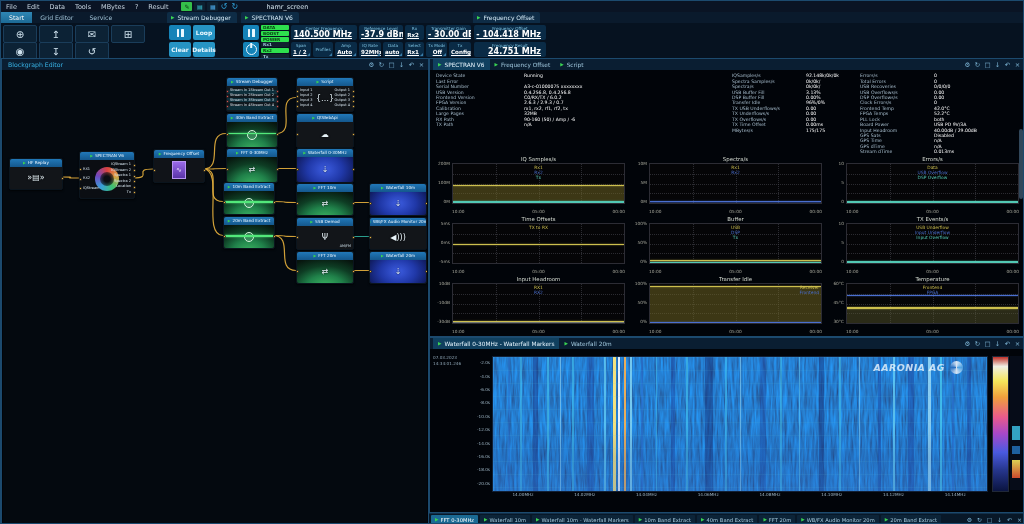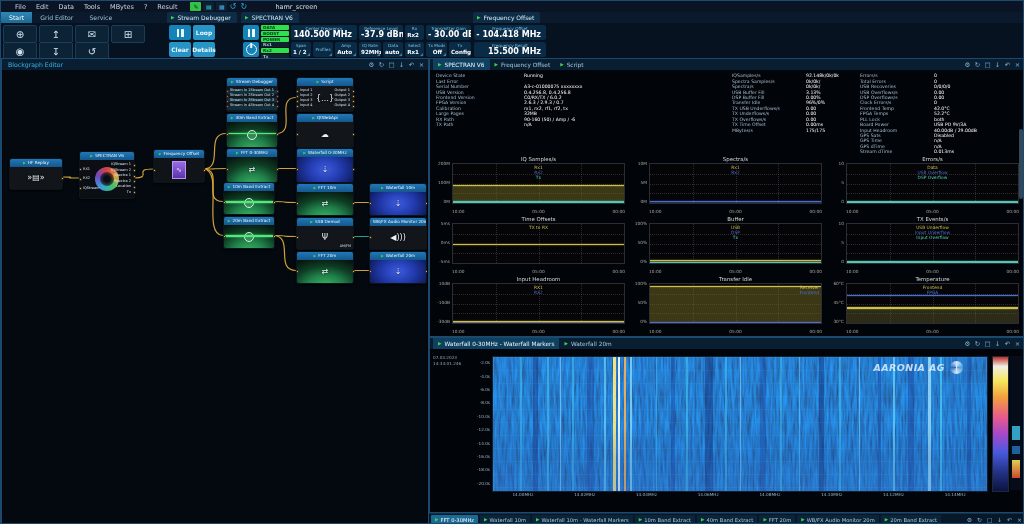--- a/index.html
+++ b/index.html
@@ -1,18 +1,18 @@
 <!DOCTYPE html>
 <html><head>
 <meta charset="utf-8">
 <style>
 html,body{margin:0;padding:0;background:#000;}
 .app{position:relative;width:1024px;height:524px;background:#03080f;font-family:"DejaVu Sans",sans-serif;color:#dfe9f2;overflow:hidden;border:1px solid #1c4a6e;box-sizing:border-box;}
 
-.menubar{position:absolute;top:0;left:0;right:0;height:11px;background:#0a1424;display:flex;align-items:center;font-size:6.5px;color:#c8d6e2;padding-left:9px;}
+.menubar{position:absolute;top:0;left:0;right:0;height:11px;background:#0a1424;display:flex;align-items:center;font-size:6.5px;color:#c8d6e2;}
 .menu-item{padding:0 5px;cursor:default;}
 .mb-icons{display:flex;gap:2px;margin-left:8px;align-items:center;}
 .mb-btn{width:11px;height:9px;border-radius:1px;display:flex;align-items:center;justify-content:center;font-size:6px;}
 .mb-btn.green{background:#35c04a;color:#0a3a14;}
 .mb-btn.teal{color:#3ad0e0;background:#0d2030;}
 .mb-btn.blue{color:#4aa8e8;background:#0d2030;}
 .mb-undo{color:#2f9fd6;font-size:8px;width:11px;text-align:center;}
 .doc-title{margin-left:26px;color:#cfe0ea;}
 
 .ribbon{position:absolute;top:11px;left:0;right:0;height:11px;background:#0a1a2c;}
@@ -32,21 +32,21 @@
 .pwr{width:9px;height:9px;border:1.4px solid #eaf8ff;border-radius:50%;position:relative;}
 .pwr i{position:absolute;left:50%;top:-3px;width:1.6px;height:6px;background:#1583b8;transform:translateX(-50%);}
 .pwr i:after{content:"";position:absolute;left:0;top:1px;width:1.6px;height:5px;background:#eaf8ff;}
 .bluebtn{background:#2694c4;color:#eaf8ff;font-size:6px;font-weight:bold;}
 .lights{position:absolute;display:flex;flex-direction:column;gap:1px;}
 .light{flex:1;background:#2ee04e;color:#06380f;font-size:4.2px;font-weight:bold;display:flex;align-items:center;padding-left:2px;border-radius:1px;}
 .rxrow{flex:1;background:#11222f;color:#9fc6da;font-size:4.2px;font-weight:bold;display:flex;align-items:center;padding-left:2px;border-radius:1px;}
 .rxrow.on{background:#2ee04e;color:#06380f;}
 .field{position:absolute;background:#0a2b46;border-radius:2px;overflow:hidden;cursor:pointer;}
 .field .fl{position:absolute;top:1px;left:2px;right:2px;text-align:center;font-size:4.2px;color:#7fc4e2;white-space:nowrap;overflow:hidden;}
-.field .fv{position:absolute;bottom:1px;left:2px;right:5px;text-align:right;font-size:8px;font-weight:bold;color:#fff;white-space:nowrap;}
+.field .fv{position:absolute;bottom:1px;left:2px;right:5px;text-align:right;font-size:8px;font-weight:bold;color:#fff;white-space:nowrap;text-decoration:underline;}
 .field.small .fv{font-size:5.6px;bottom:2px;}
 .field .corner{position:absolute;right:1px;bottom:1px;width:0;height:0;border-left:3.5px solid transparent;border-bottom:3.5px solid #3a7ca6;}
 
 .panel{position:absolute;background:#010409;border:1px solid #1c4a6e;box-sizing:border-box;}
 .phead{position:absolute;top:0;left:0;right:0;height:11px;background:#0a1e32;display:flex;align-items:center;padding:0 3px;gap:2px;}
 .ptitle{font-size:6.2px;color:#39b5e8;padding-left:3px;}
 .ptab{display:flex;align-items:center;gap:3px;padding:0 5px;height:11px;font-size:5.8px;color:#9fc6dc;cursor:pointer;white-space:nowrap;}
 .ptab.active{background:#10405f;color:#e8f6ff;}
 .pticons{margin-left:auto;display:flex;gap:3px;color:#7fb8d8;font-size:6.5px;align-items:center;}
 .wicon{width:7px;text-align:center;cursor:pointer;}
@@ -245,21 +245,21 @@
         <span class="fl">Tx</span>
         <span class="fv">Config</span>
       </div>
     
     <div class="field" style="left:473px;top:2px;width:72px;height:15px">
         <span class="fl">Frequency Offset</span>
         <span class="fv">-   104.418 MHz</span>
       </div>
     <div class="field" style="left:473px;top:19px;width:72px;height:15px">
         <span class="fl">Frequency Result</span>
-        <span class="fv">15.500 MHz</span>
+        <span class="fv">24.751 MHz</span>
       </div>
   </div>
 
   <div class="panel" style="left:0;top:57px;width:428px;height:467px">
     <div class="phead">
       <span class="ptitle">Blockgraph Editor</span>
       <span class="pticons">
           <span class="wicon">⚙</span>
           <span class="wicon">↻</span>
           <span class="wicon">□</span>

